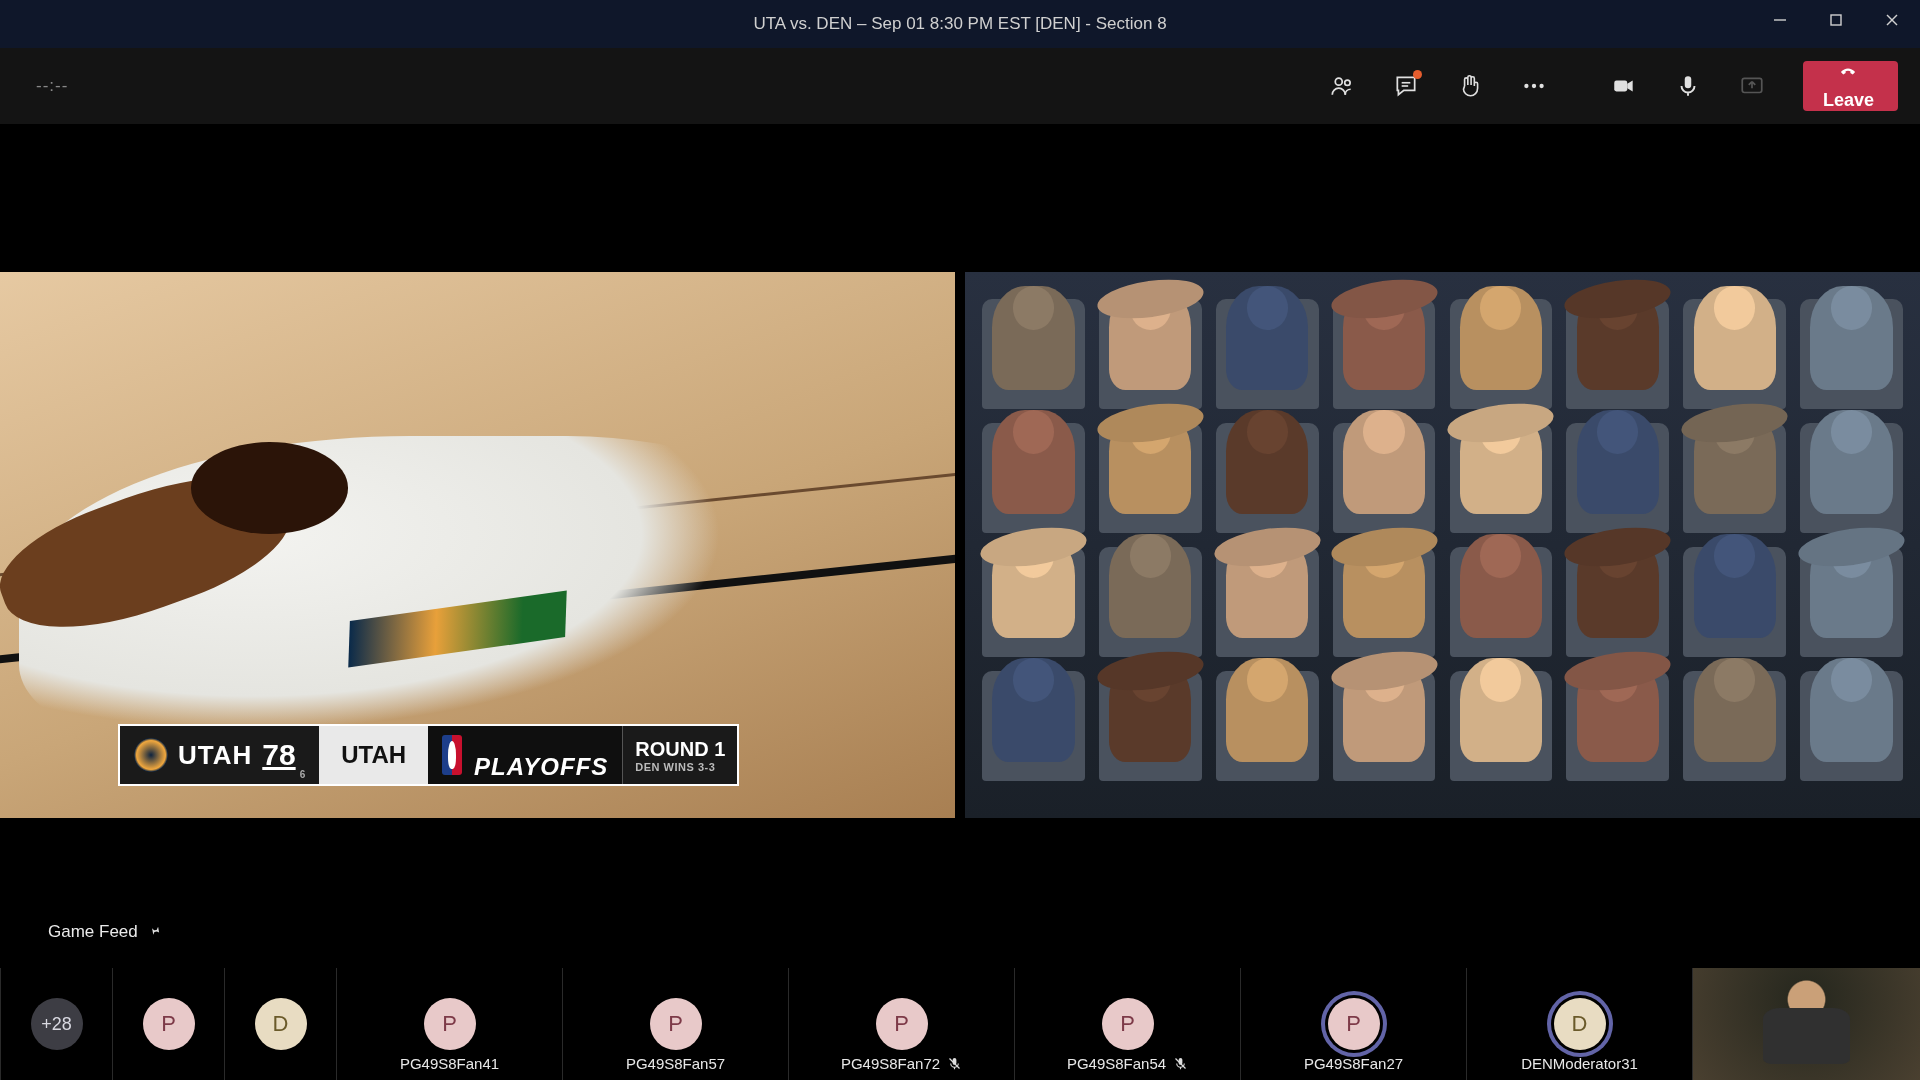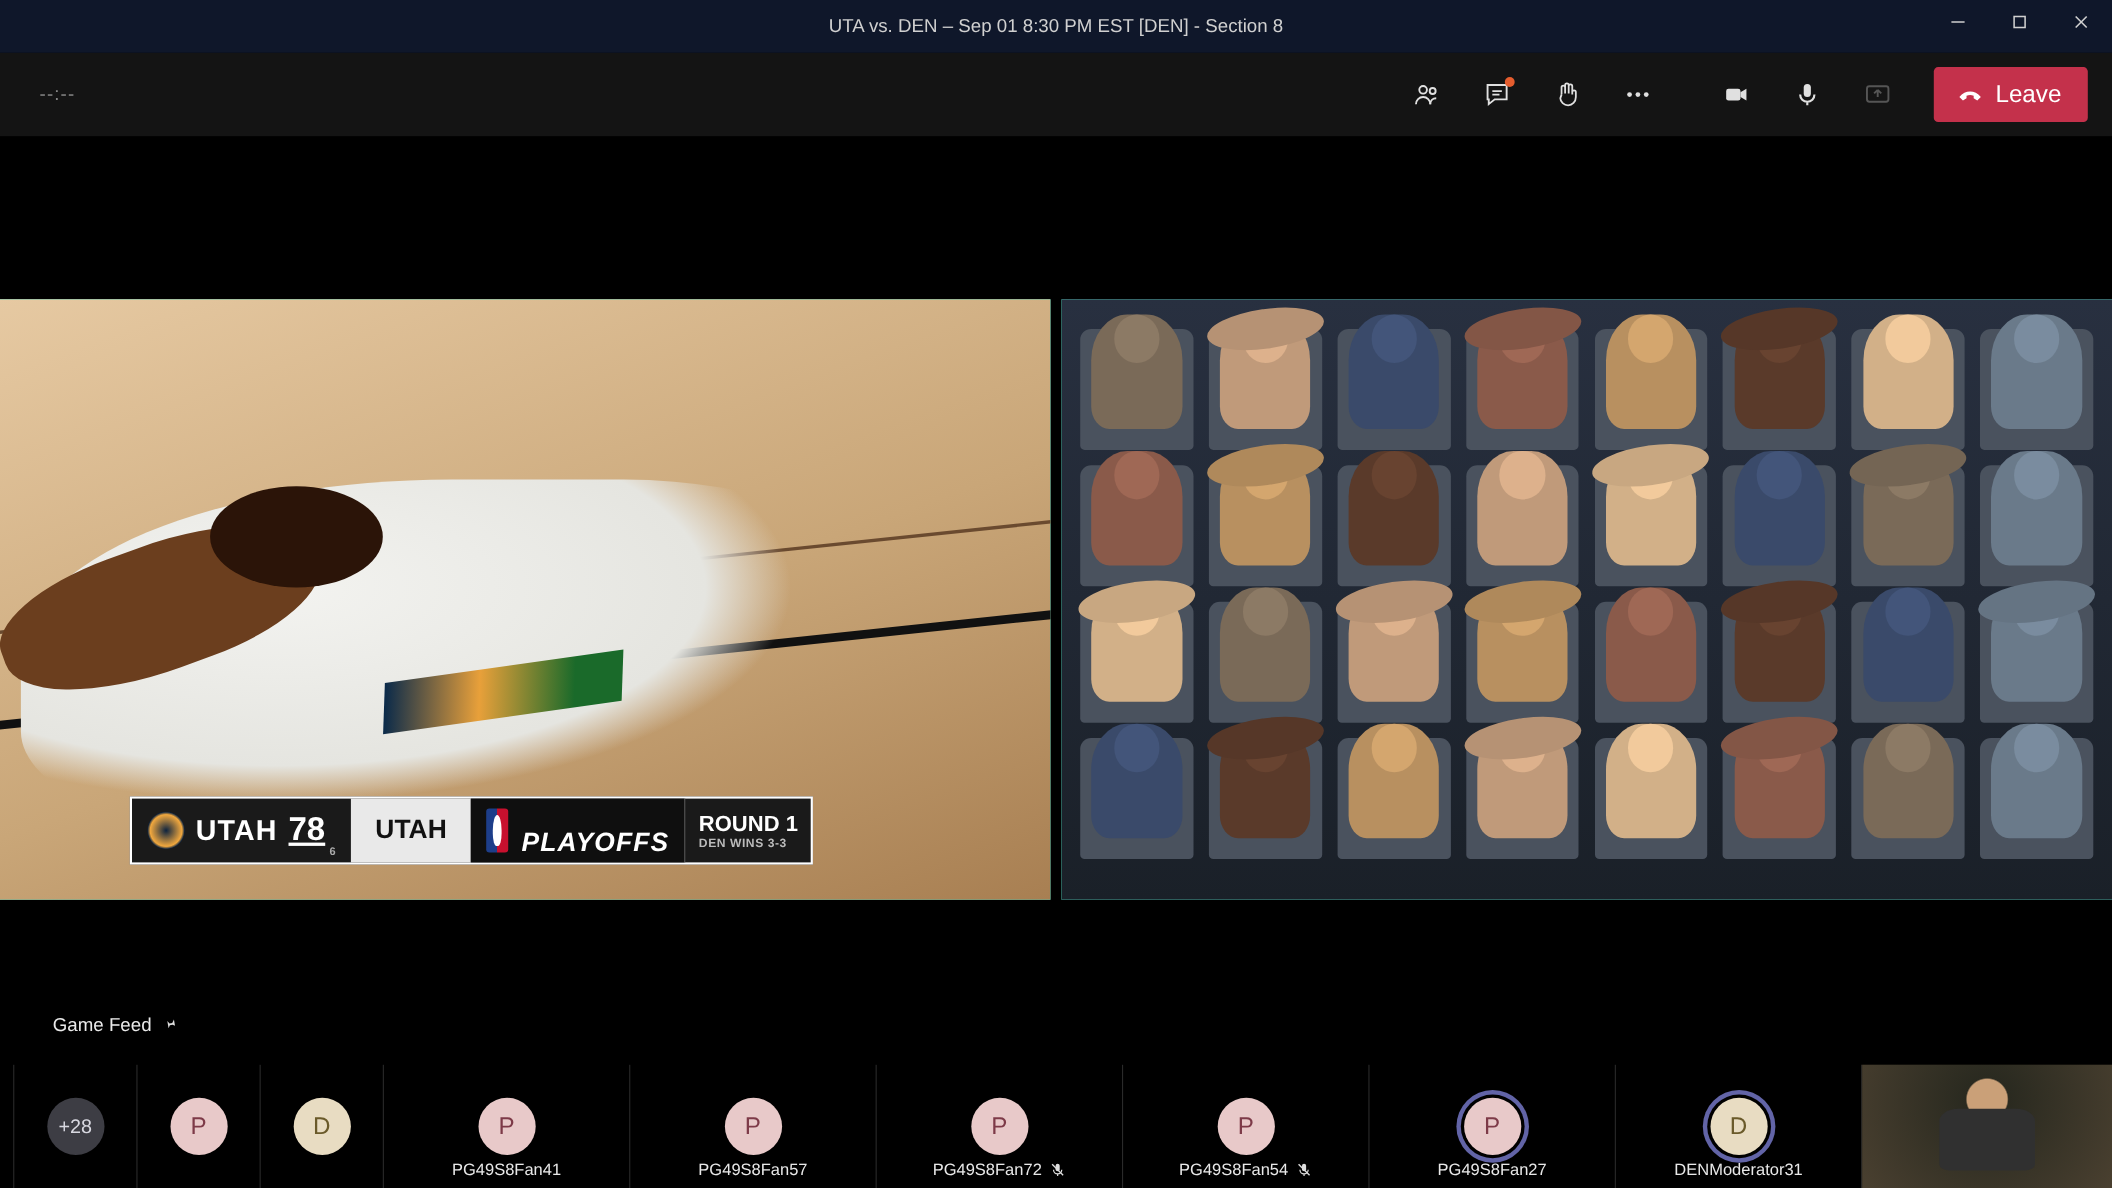--- a/index.html
+++ b/index.html
@@ -12,28 +12,28 @@
 .tbc { width:56px; height:40px; display:flex; align-items:center; justify-content:center; color:#d0d0d0; }
 .tbc svg { width:14px; height:14px; }
 
 
 .toolbar { height:76px; background:#141414; display:flex; align-items:center; justify-content:flex-end; padding:0 22px; gap:14px; }
 .timer { position:absolute; left:36px; color:#888; font-size:17px; letter-spacing:1px; }
 .tbbtn { width:50px; height:50px; display:flex; align-items:center; justify-content:center; color:#e0e0e0; position:relative; }
 .tbbtn svg { width:26px; height:26px; }
 .tbbtn.disabled { color:#555; }
 .badge-dot { position:absolute; top:9px; right:9px; width:9px; height:9px; border-radius:50%; background:#e55d2e; }
-.leave { height:50px; padding:0 24px 0 20px; background:#c4314b; color:#fff; font-size:22px; font-weight:400; border-radius:4px; display:flex; align-items:center; gap:10px; margin-left:12px; }
+.leave { height:50px; padding:0 24px 0 20px; background:#c4314b; color:#fff; font-size:18px; font-weight:700; border-radius:4px; display:flex; align-items:center; gap:10px; margin-left:12px;flex-direction:column; }
 .leave svg { width:26px; height:26px; }
 .toolgap { width:12px; }
 
 
 .stage { position:absolute; top:124px; left:0; right:0; bottom:0; background:#000; }
 .videos { display:flex; gap:10px; position:absolute; top:148px; left:0; right:0; height:546px; }
-.vpane { flex:1; background:#5eead4; position:relative; overflow:hidden; }
+.vpane { flex:1; background:#8b5cf6; position:relative; overflow:hidden; }
 
 
 .court { position:absolute; inset:0; background:linear-gradient(160deg,#e6c9a2 0%,#c9a678 55%,#a87f52 100%); }
 .court-line { position:absolute; left:-10%; top:60%; width:130%; height:8px; background:#111; transform:rotate(-6deg); }
 .court-line2 { position:absolute; left:-10%; top:45%; width:130%; height:3px; background:#6a4a2f; transform:rotate(-6deg); }
 .player { position:absolute; left:2%; top:30%; width:82%; height:60%; border-radius:50% 30% 40% 30%; background:radial-gradient(ellipse at 30% 30%,#f3f3f0 0%,#e5e5e0 50%,transparent 60%); }
 .player::before { content:""; position:absolute; left:-3%; top:18%; width:38%; height:35%; background:#6b3e1e; border-radius:40% 50% 40% 50%; transform:rotate(-20deg); }
 .player::after { content:""; position:absolute; left:22%; top:2%; width:20%; height:28%; background:#2b1408; border-radius:50%; }
 .jersey-stripe { position:absolute; left:42%; top:52%; width:28%; height:14%; background:linear-gradient(90deg,#0a2a4a 0%,#e8a03a 40%,#1a6a2a 80%); transform:rotate(-8deg) skewX(-10deg); }
 
@@ -66,21 +66,21 @@
 .fan.arms::after { content:""; position:absolute; top:-5%; left:-15%; width:130%; height:35%; border-radius:50%; background:inherit; filter:brightness(0.95); transform:rotate(-8deg); }
 .f1 { background:#7a6a58; } .f2 { background:#c09a7a; } .f3 { background:#3a4a6a; }
 .f4 { background:#8a5a4a; } .f5 { background:#b89060; } .f6 { background:#5a3a2a; }
 .f7 { background:#d2b088; } .f8 { background:#6a7a8a; }
 
 
 .gamefeed-label { position:absolute; left:48px; bottom:138px; font-size:17px; color:#eaeaea; display:flex; align-items:center; gap:8px; }
 .pin { display:inline-block; transform:rotate(35deg); }
 
 
-.strip { position:absolute; left:12px; right:0; bottom:0; height:112px; background:#000; display:flex; }
+.strip { position:absolute; left:0; right:0; bottom:0; height:112px; background:#000; display:flex; }
 .pcell { position:relative; border-left:1px solid #2a2a2a; display:flex; flex-direction:column; align-items:center; justify-content:center; gap:6px; }
 .pcell.small { width:112px; }
 .pcell.big { flex:1; }
 .pcell.cam { width:228px; background:#2a2418; }
 .avatar { width:52px; height:52px; border-radius:50%; display:flex; align-items:center; justify-content:center; font-size:22px; font-weight:500; }
 .avatar.count { background:#3d3d44; color:#d8d8e0; font-size:18px; }
 .avatar.p { background:#e8c9c9; color:#7d3a48; }
 .avatar.d { background:#e8dcc2; color:#6a5a2a; }
 .ring { box-shadow:0 0 0 3px #000,0 0 0 7px #6264a7; }
 .pname { font-size:15px; color:#e8e8e8; display:flex; align-items:center; gap:7px; position:absolute; bottom:8px; }

